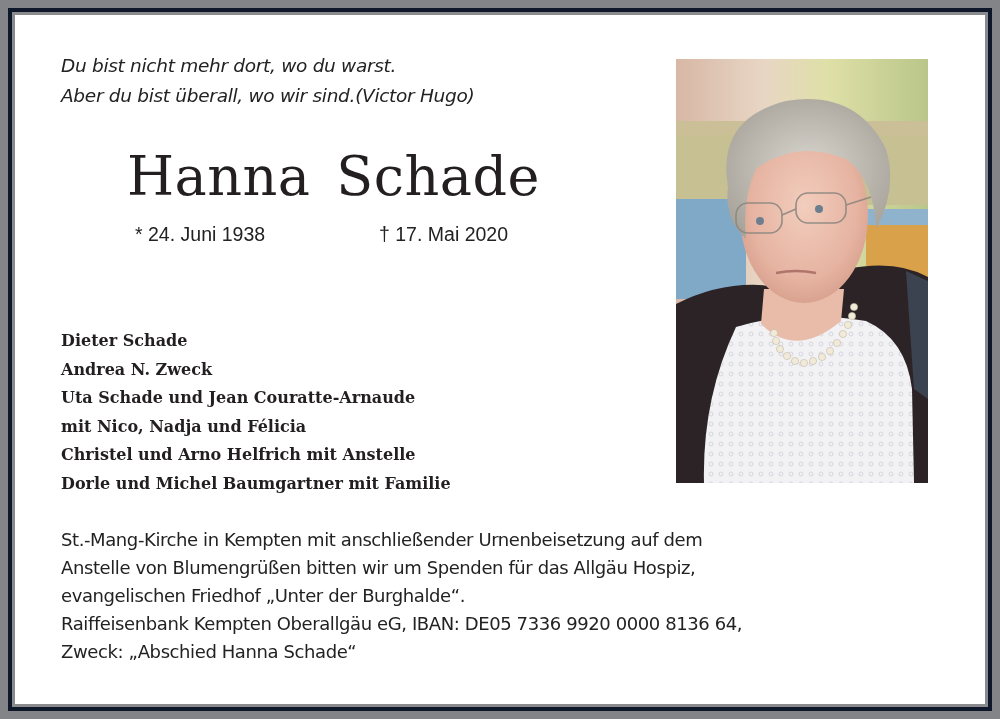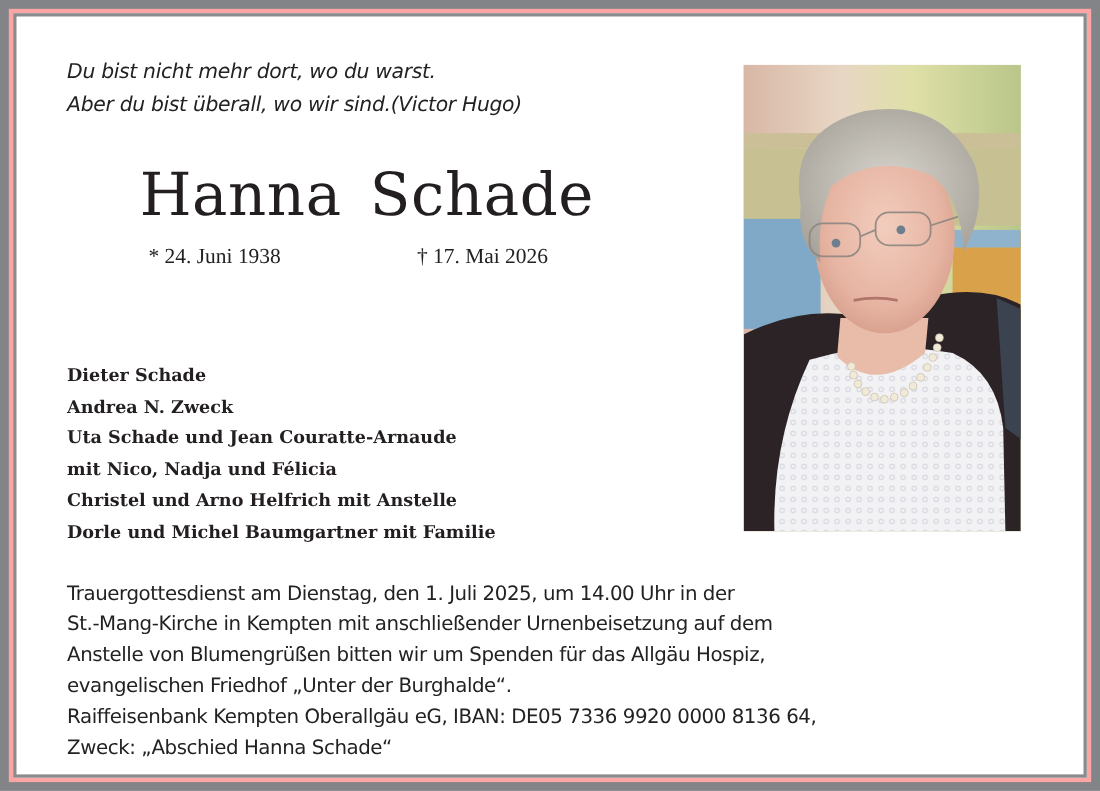--- a/index.html
+++ b/index.html
@@ -1,23 +1,23 @@
 <!DOCTYPE html>
 <html><head>
   <meta charset="utf-8">
   <style>
     html, body { margin: 0; padding: 0; }
     body { width: 1000px; height: 719px; background: #838488; position: relative; overflow: hidden; }
-    .outer { position: absolute; left: 8px; top: 8px; width: 984px; height: 703px; background: #fca5a5; }
+    .outer { position: absolute; left: 8px; top: 8px; width: 984px; height: 703px; background: #0f172a; }
     .inner { position: absolute; left: 4px; top: 4px; width: 970px; height: 689px; border: 3px solid #8a8b8f; background: #ffffff; }
     .quote { position: absolute; left: 46px; top: 36px; font-family: "DejaVu Sans", sans-serif; font-style: italic; font-size: 18.5px; line-height: 30px; color: #222; letter-spacing: -0.3px; }
     .quote .line { white-space: pre; }
     .quote .author { }
     .name { position: absolute; left: 112px; top: 130px; font-family: "DejaVu Serif", serif; font-weight: normal; font-size: 54px; color: #231f20; letter-spacing: 0.5px; word-spacing: 8px; }
-    .dates { position: absolute; left: 120px; top: 208px; font-family: Liberation Serif, serif; font-size: 19.5px; color: #222; }
+    .dates { position: absolute; left: 120px; top: 208px; font-family: Liberation Sans, sans-serif; font-size: 19.5px; color: #222; }
     .dates .death { position: absolute; left: 244px; white-space: nowrap; }
     .dates .birth { white-space: nowrap; }
     .mourners { position: absolute; left: 46px; top: 312px; font-family: "DejaVu Serif", serif; font-weight: bold; font-size: 16px; line-height: 28.5px; color: #231f20; }
     .mourners div { white-space: nowrap; }
     .service { position: absolute; left: 46px; top: 511px; font-family: "DejaVu Sans", sans-serif; font-size: 18px; line-height: 28px; color: #222; letter-spacing: -0.4px; }
     .service div { white-space: nowrap; }
     .photo { position: absolute; left: 661px; top: 44px; width: 252px; height: 424px; overflow: hidden; background: #c9c2a8; }
   </style>
 </head>
 <body>
@@ -27,34 +27,33 @@
 
     <div class="quote">
       <div class="line">Du bist nicht mehr dort, wo du warst.</div>
       <div class="line"><span>Aber du bist überall, wo wir sind.</span><span class="author">(Victor Hugo)</span></div>
     </div>
 
     <div class="name">Hanna Schade</div>
 
     <div class="dates">
       <span class="birth">* 24. Juni 1938</span>
-      <span class="death">† 17. Mai 2026</span>
+      <span class="death">† 17. Mai 2020</span>
     </div>
 
     <div class="mourners">
       <div>Dieter Schade</div>
       <div>Andrea N. Zweck</div>
       <div>Uta Schade und Jean Couratte-Arnaude</div>
       <div>mit Nico, Nadja und Félicia</div>
       <div>Christel und Arno Helfrich mit Anstelle</div>
       <div>Dorle und Michel Baumgartner mit Familie</div>
     </div>
 
     <div class="service">
-      <div>Trauergottesdienst am Dienstag, den 1. Juli 2025, um 14.00 Uhr in der</div>
       <div>St.-Mang-Kirche in Kempten mit anschließender Urnenbeisetzung auf dem</div>
       <div>Anstelle von Blumengrüßen bitten wir um Spenden für das Allgäu Hospiz,</div>
       <div>evangelischen Friedhof „Unter der Burghalde“.</div>
       <div>Raiffeisenbank Kempten Oberallgäu eG, IBAN: DE05 7336 9920 0000 8136 64,</div>
       <div>Zweck: „Abschied Hanna Schade“</div>
     </div>
 
     <div class="photo">
       <svg width="252" height="424" viewBox="0 0 252 424" xmlns="http://www.w3.org/2000/svg">
         <defs>

